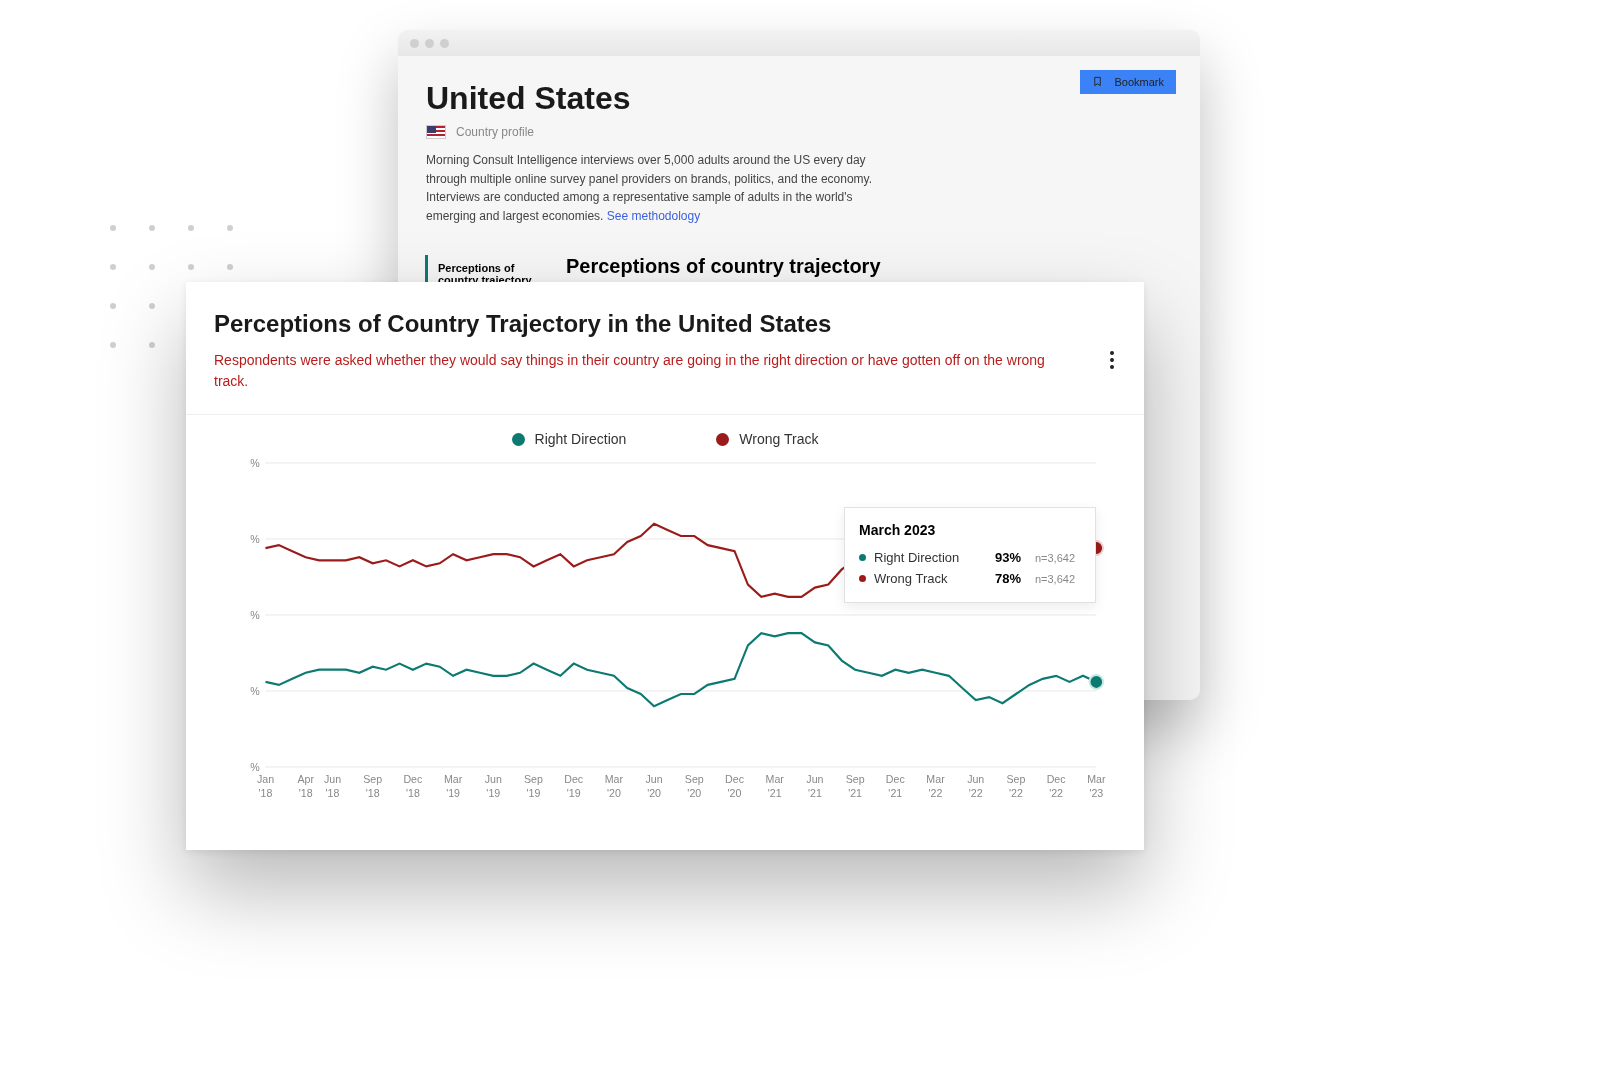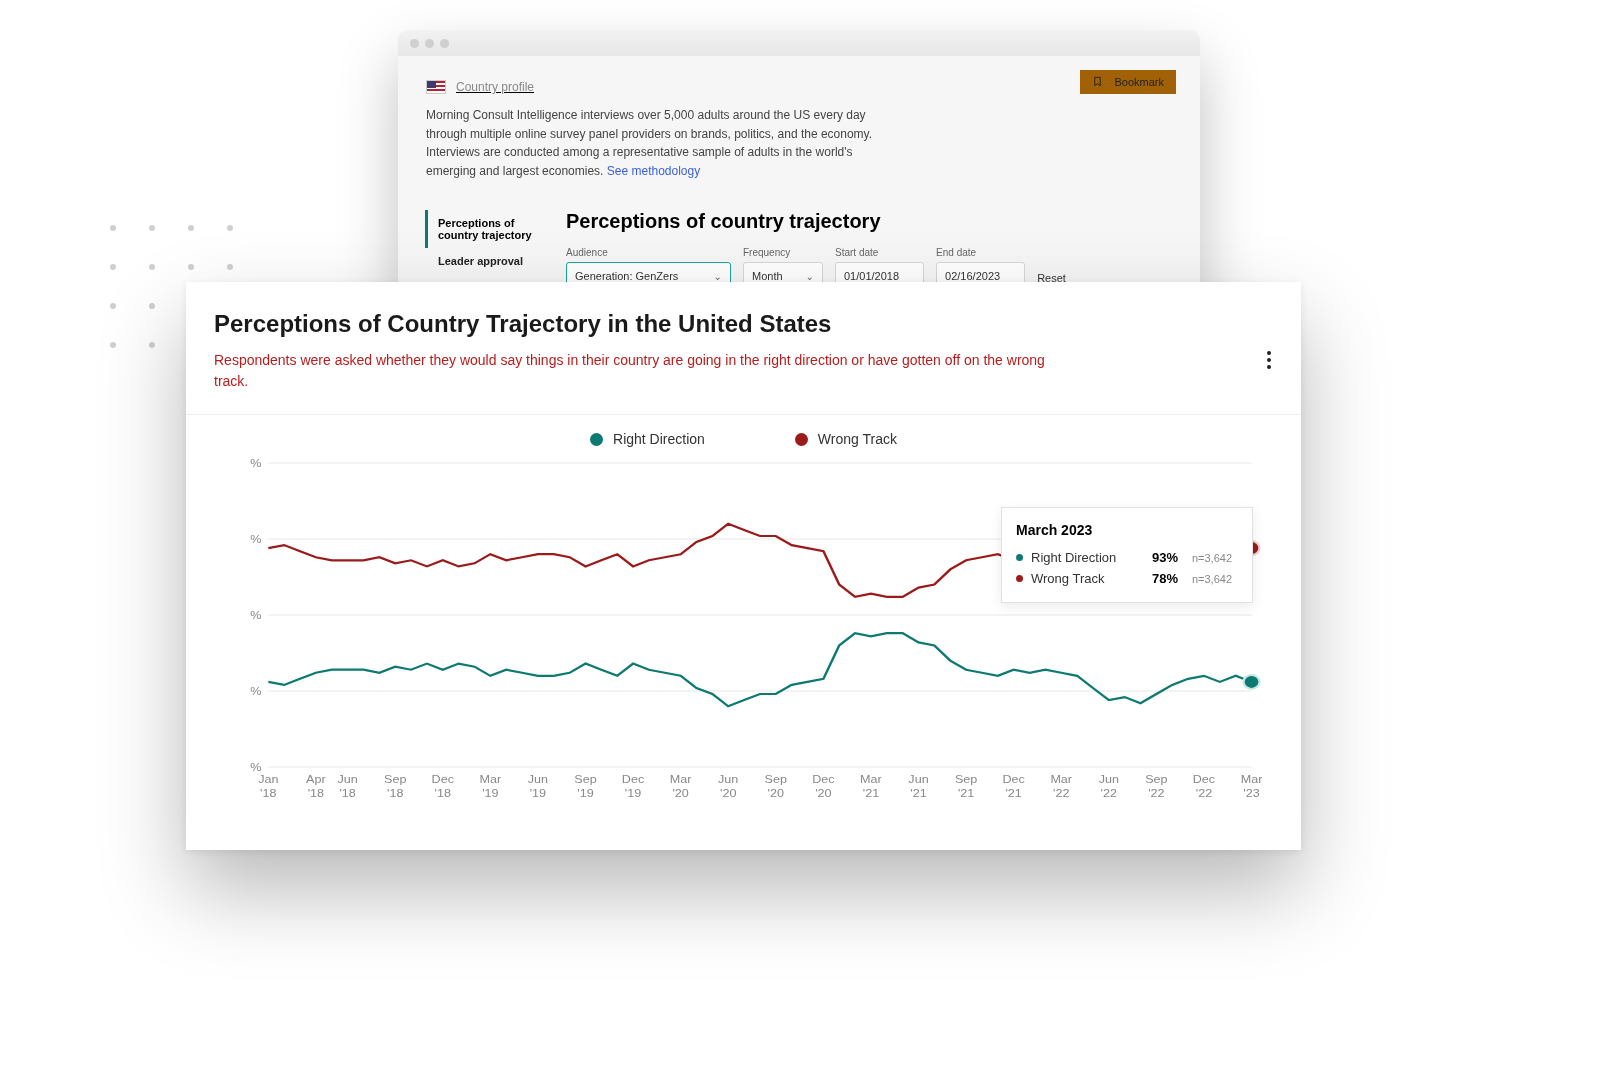--- a/index.html
+++ b/index.html
@@ -38,30 +38,30 @@
     height: 26px;
     background: linear-gradient(#f2f2f2,#e7e7e7);
     display: flex;
     align-items: center;
     padding-left: 12px;
     gap: 6px;
   }
   .wb-dot { width: 9px; height: 9px; border-radius: 50%; background: #cfcfcf; }
   .bw-body { padding: 24px 28px; }
   .country-title { font-size: 32px; font-weight: 700; color: #1a1a1a; margin-bottom: 8px; }
-  .profile-row { display: flex; align-items: center; gap: 10px; margin-bottom: 12px; text-decoration: underline; }
+  .profile-row { display: flex; align-items: center; gap: 10px; margin-bottom: 12px; }
   .flag { width: 20px; height: 14px; position: relative; overflow: hidden; border: 1px solid #ccc; }
   .flag .stripes { position:absolute; inset:0; background: repeating-linear-gradient(#b22234 0 2px,#fff 2px 4px); }
   .flag .canton { position:absolute; left:0; top:0; width:9px; height:7px; background:#3c3b6e; }
   .profile-label { font-size: 12px; color: #888; }
   .bw-desc { font-size: 12px; color: #444; line-height: 1.55; max-width: 470px; }
   .bw-desc a { color: #3b5fe0; text-decoration: none; }
   .bookmark-btn {
     position: absolute; right: 24px; top: 40px;
-    background: #a16207; border: none; font-size: 11px;
+    background: #3b82f6; border: none; font-size: 11px;
     padding: 6px 12px; display: flex; align-items: flex-start; gap: 11px;
     cursor: pointer; color: #222;
   }
   .bookmark-btn svg { width: 11px; height: 11px; }
   .bw-lower { display: flex; margin-top: 30px; gap: 30px; }
   .bw-nav { width: 110px; border-left: 2px solid transparent; }
   .bw-nav-item { font-size: 11px; color: #222; padding: 7px 0 7px 10px; font-weight: 600; cursor: pointer; }
   .bw-nav-item.active { border-left: 3px solid #0d7a72; margin-left: -3px; color: #000; }
   .bw-main { flex: 1; }
   .bw-section-title { font-size: 20px; font-weight: 700; margin-bottom: 14px; }
@@ -79,21 +79,21 @@
     position: absolute; right: 8px; top: 50%; transform: translateY(-50%);
     font-size: 10px; color: #666;
   }
   .reset-link { font-size: 11px; color: #333; cursor: pointer; padding-bottom: 6px; }
 
   
   .chart-panel {
     position: absolute;
     left: 186px;
     top: 282px;
-    width: 1115px;
+    width: 958px;
     height: 568px;
     background: #fff;
     box-shadow: 0 40px 80px rgba(0,0,0,0.28), 0 2px 8px rgba(0,0,0,0.08);
     padding: 28px 28px 18px 28px;
   }
   .cp-title { font-size: 24px; font-weight: 700; color: #1a1a1a; margin-bottom: 12px; }
   .cp-sub { font-size: 14px; color: #b91c1c; max-width: 840px; line-height: 1.5; }
   .cp-kebab { position: absolute; right: 24px; top: 60px; cursor: pointer; padding: 6px; }
   .cp-kebab span { display:block; width:4px; height:4px; background:#222; border-radius:50%; margin:3px 0; }
   .cp-divider { border: none; border-top: 1px solid #eee; margin: 22px -28px 0 -28px; }
@@ -167,20 +167,21 @@
     <span class="wb-dot"></span>
     <span class="wb-dot"></span>
   </div>
   <button class="bookmark-btn">
     <svg viewBox="0 0 24 24">
         <path d="M6 3h12v18l-6-4-6 4z" fill="none" stroke="#222" stroke-width="2"></path>
       </svg>
     <span>Bookmark</span>
   </button>
   <div class="bw-body">
+    <h1 class="country-title">United States</h1>
     <div class="profile-row">
       <span class="flag">
         <span class="stripes"></span>
           <span class="canton"></span>
       </span>
       <span class="profile-label">Country profile</span>
     </div>
     <p class="bw-desc">
       <span>Morning Consult Intelligence interviews over 5,000 adults around the US every day through multiple online survey panel providers on brands, politics, and the economy. Interviews are conducted among a representative sample of adults in the world's emerging and largest economies.</span>
       <a href="#">See methodology</a>

